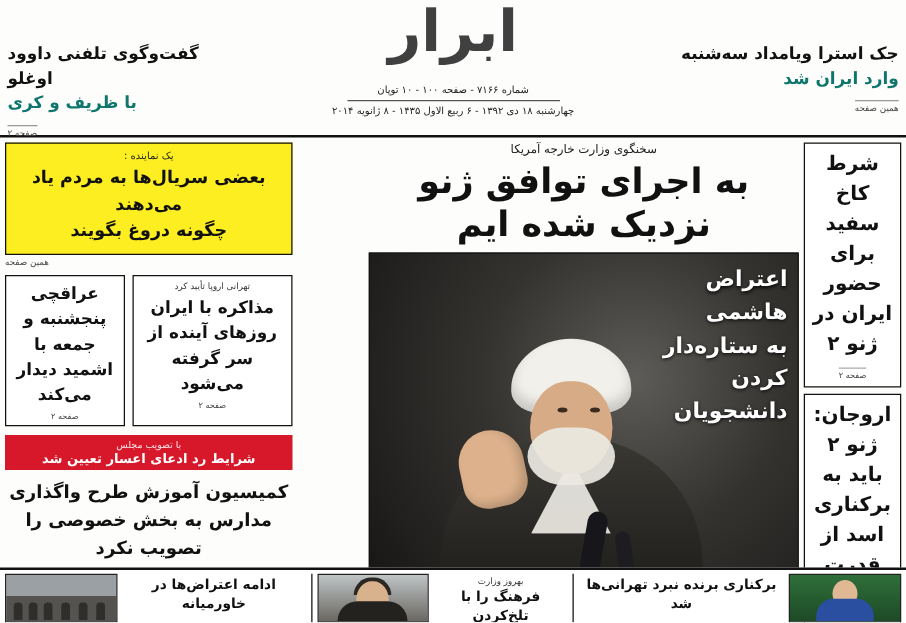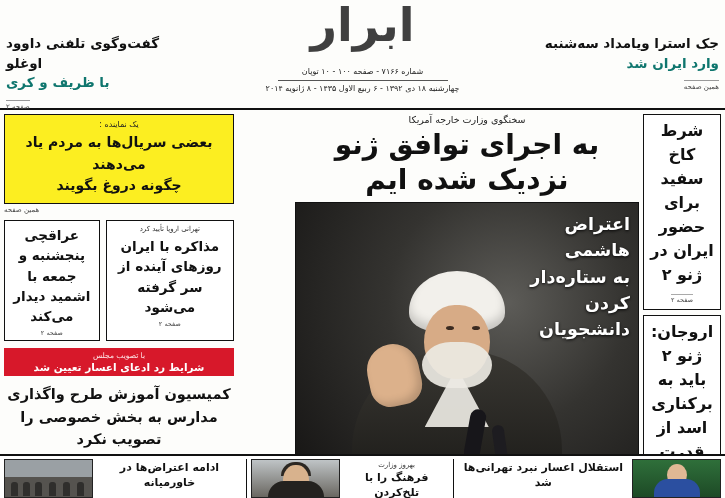--- a/index.html
+++ b/index.html
@@ -500,21 +500,21 @@
       <div class="left-ref">صفحه ۲</div>
     </div>
   </div>
 
   <div class="bottom">
     <div class="bt-cell bt-photo sport">
       <div class="head"></div>
       <div class="shirt"></div>
     </div>
     <div class="bt-cell bt-text">
-      <span>استقلال اعسار نبرد تهرانی‌ها شد</span>
+      <span>برکناری برنده نبرد تهرانی‌ها شد</span>
     </div>
     <div class="vdiv"></div>
     <div class="bt-cell bt-text">
       <span class="tag">بهروز وزارت</span>
       <span>فرهنگ را با تلخ‌کردن</span>
     </div>
     <div class="bt-cell bt-photo man">
       <div class="hair"></div>
       <div class="head"></div>
       <div class="body"></div>

